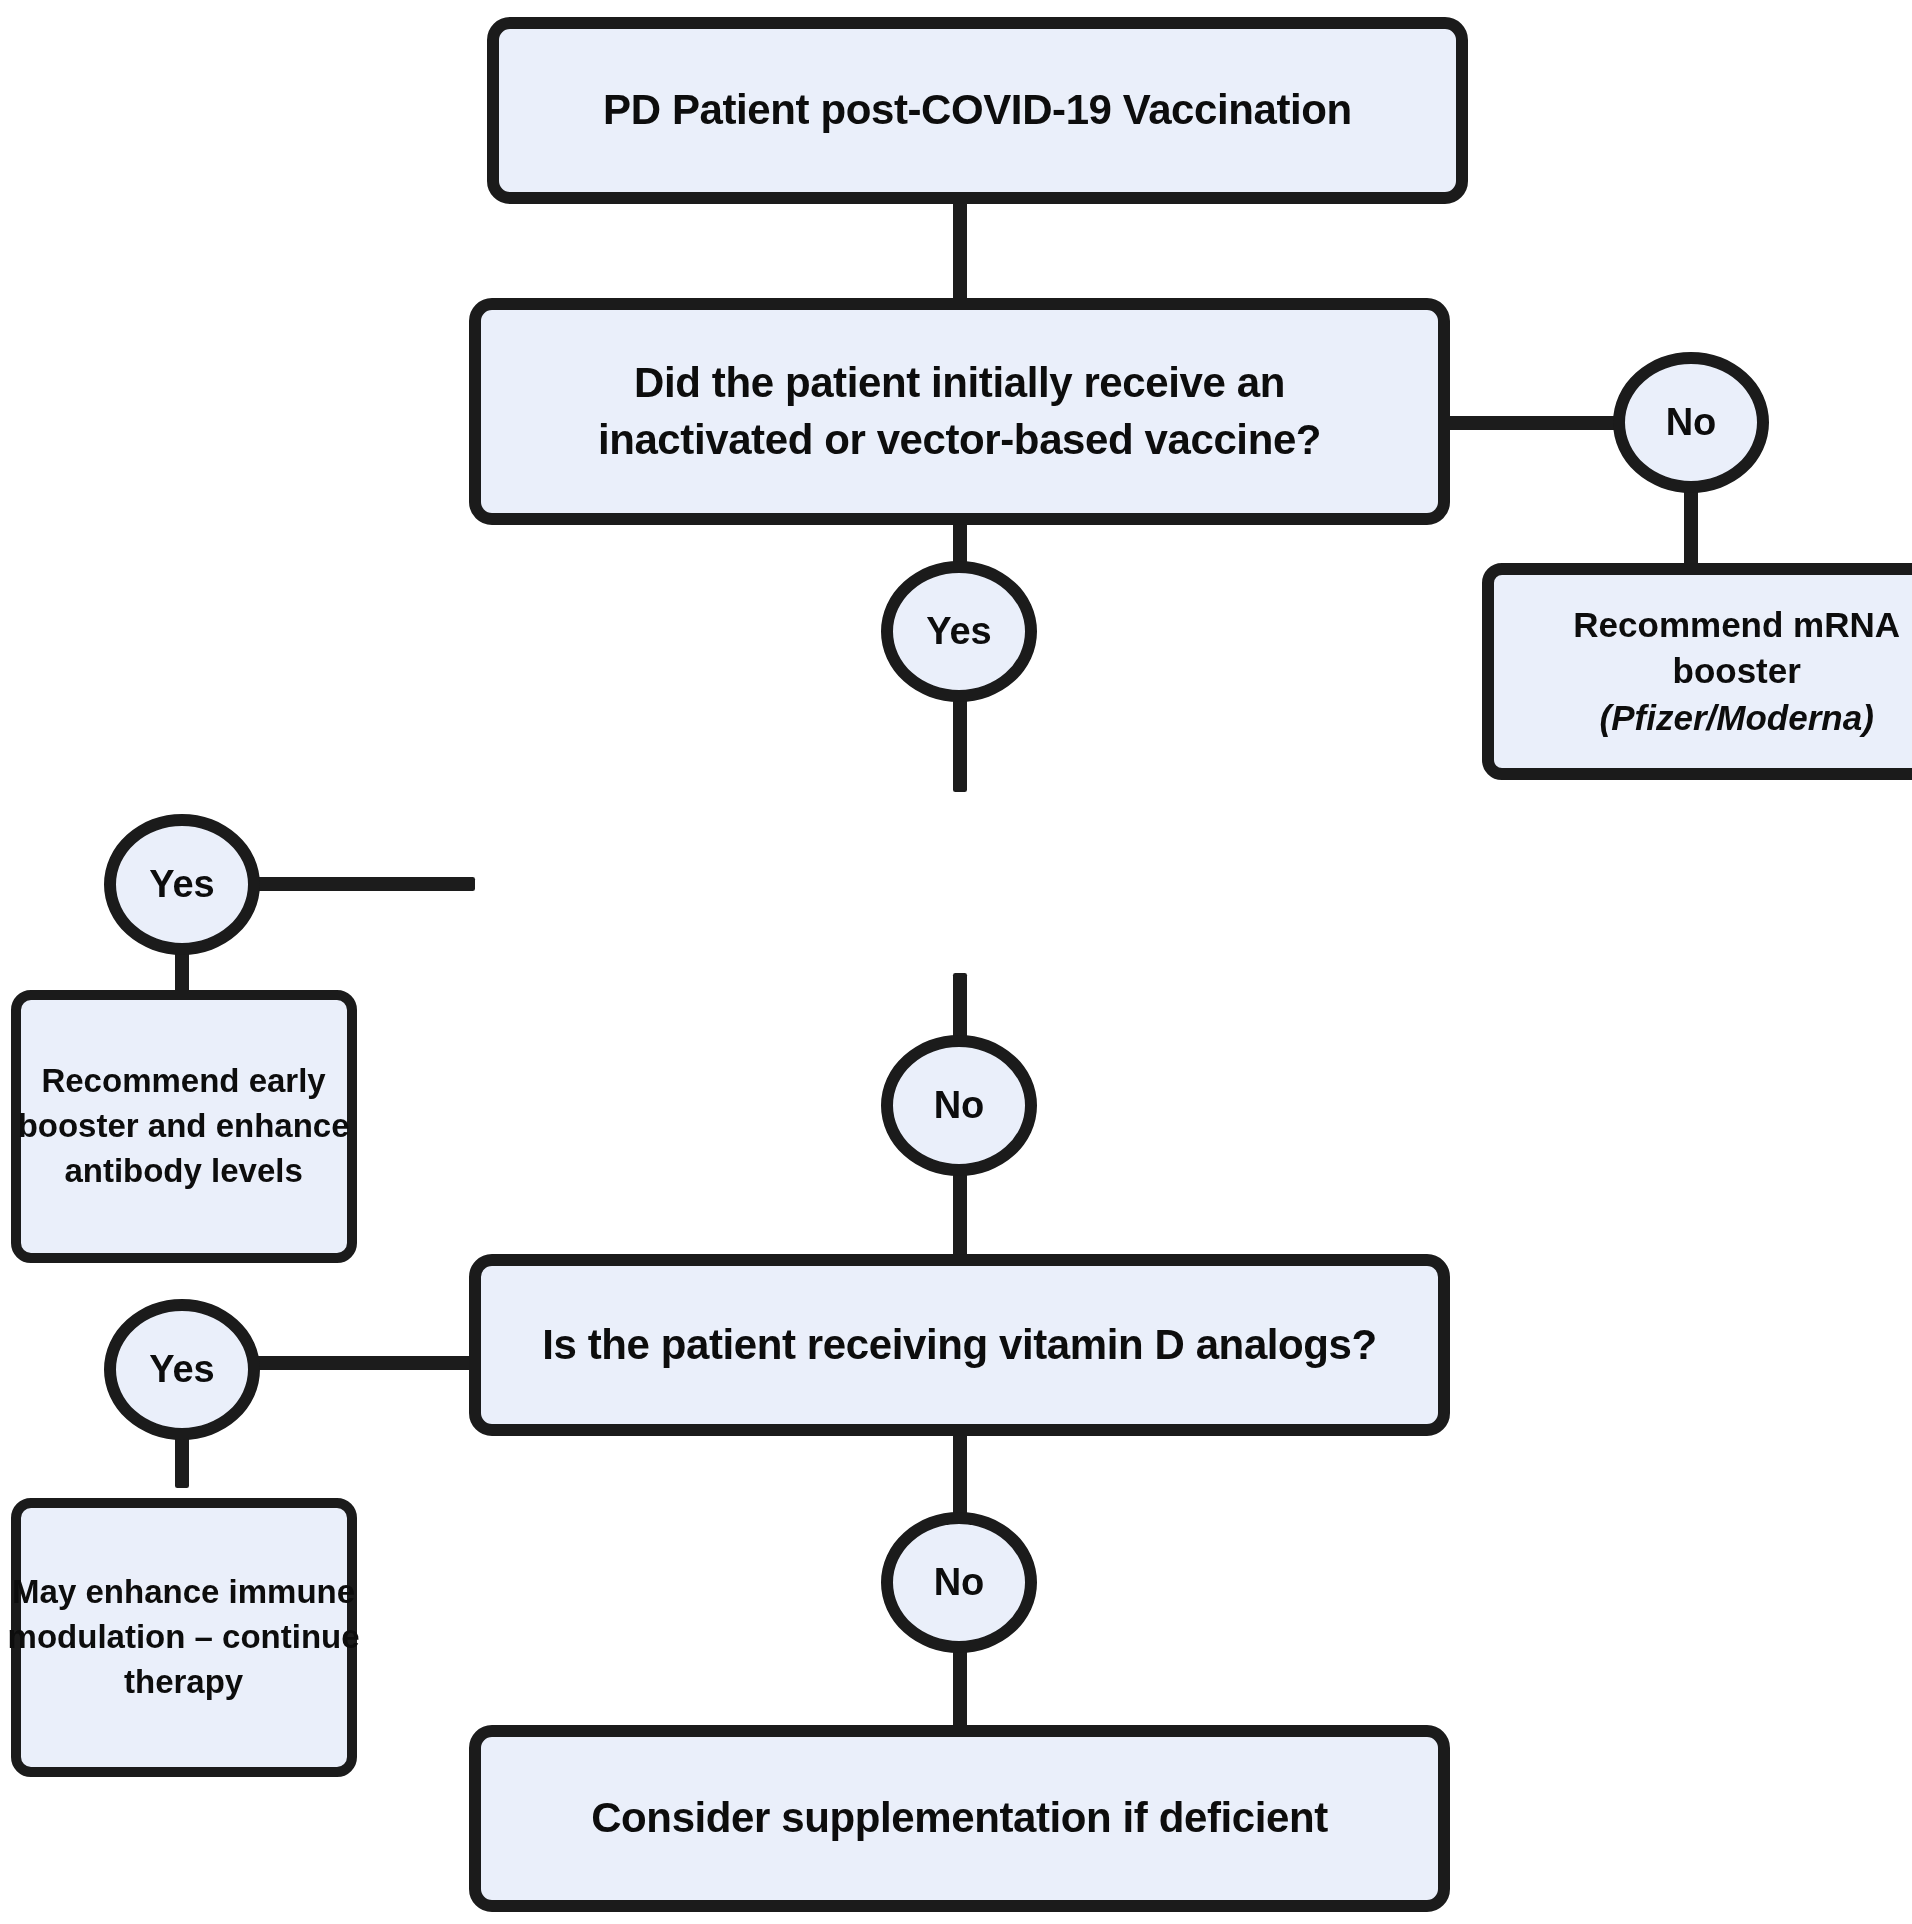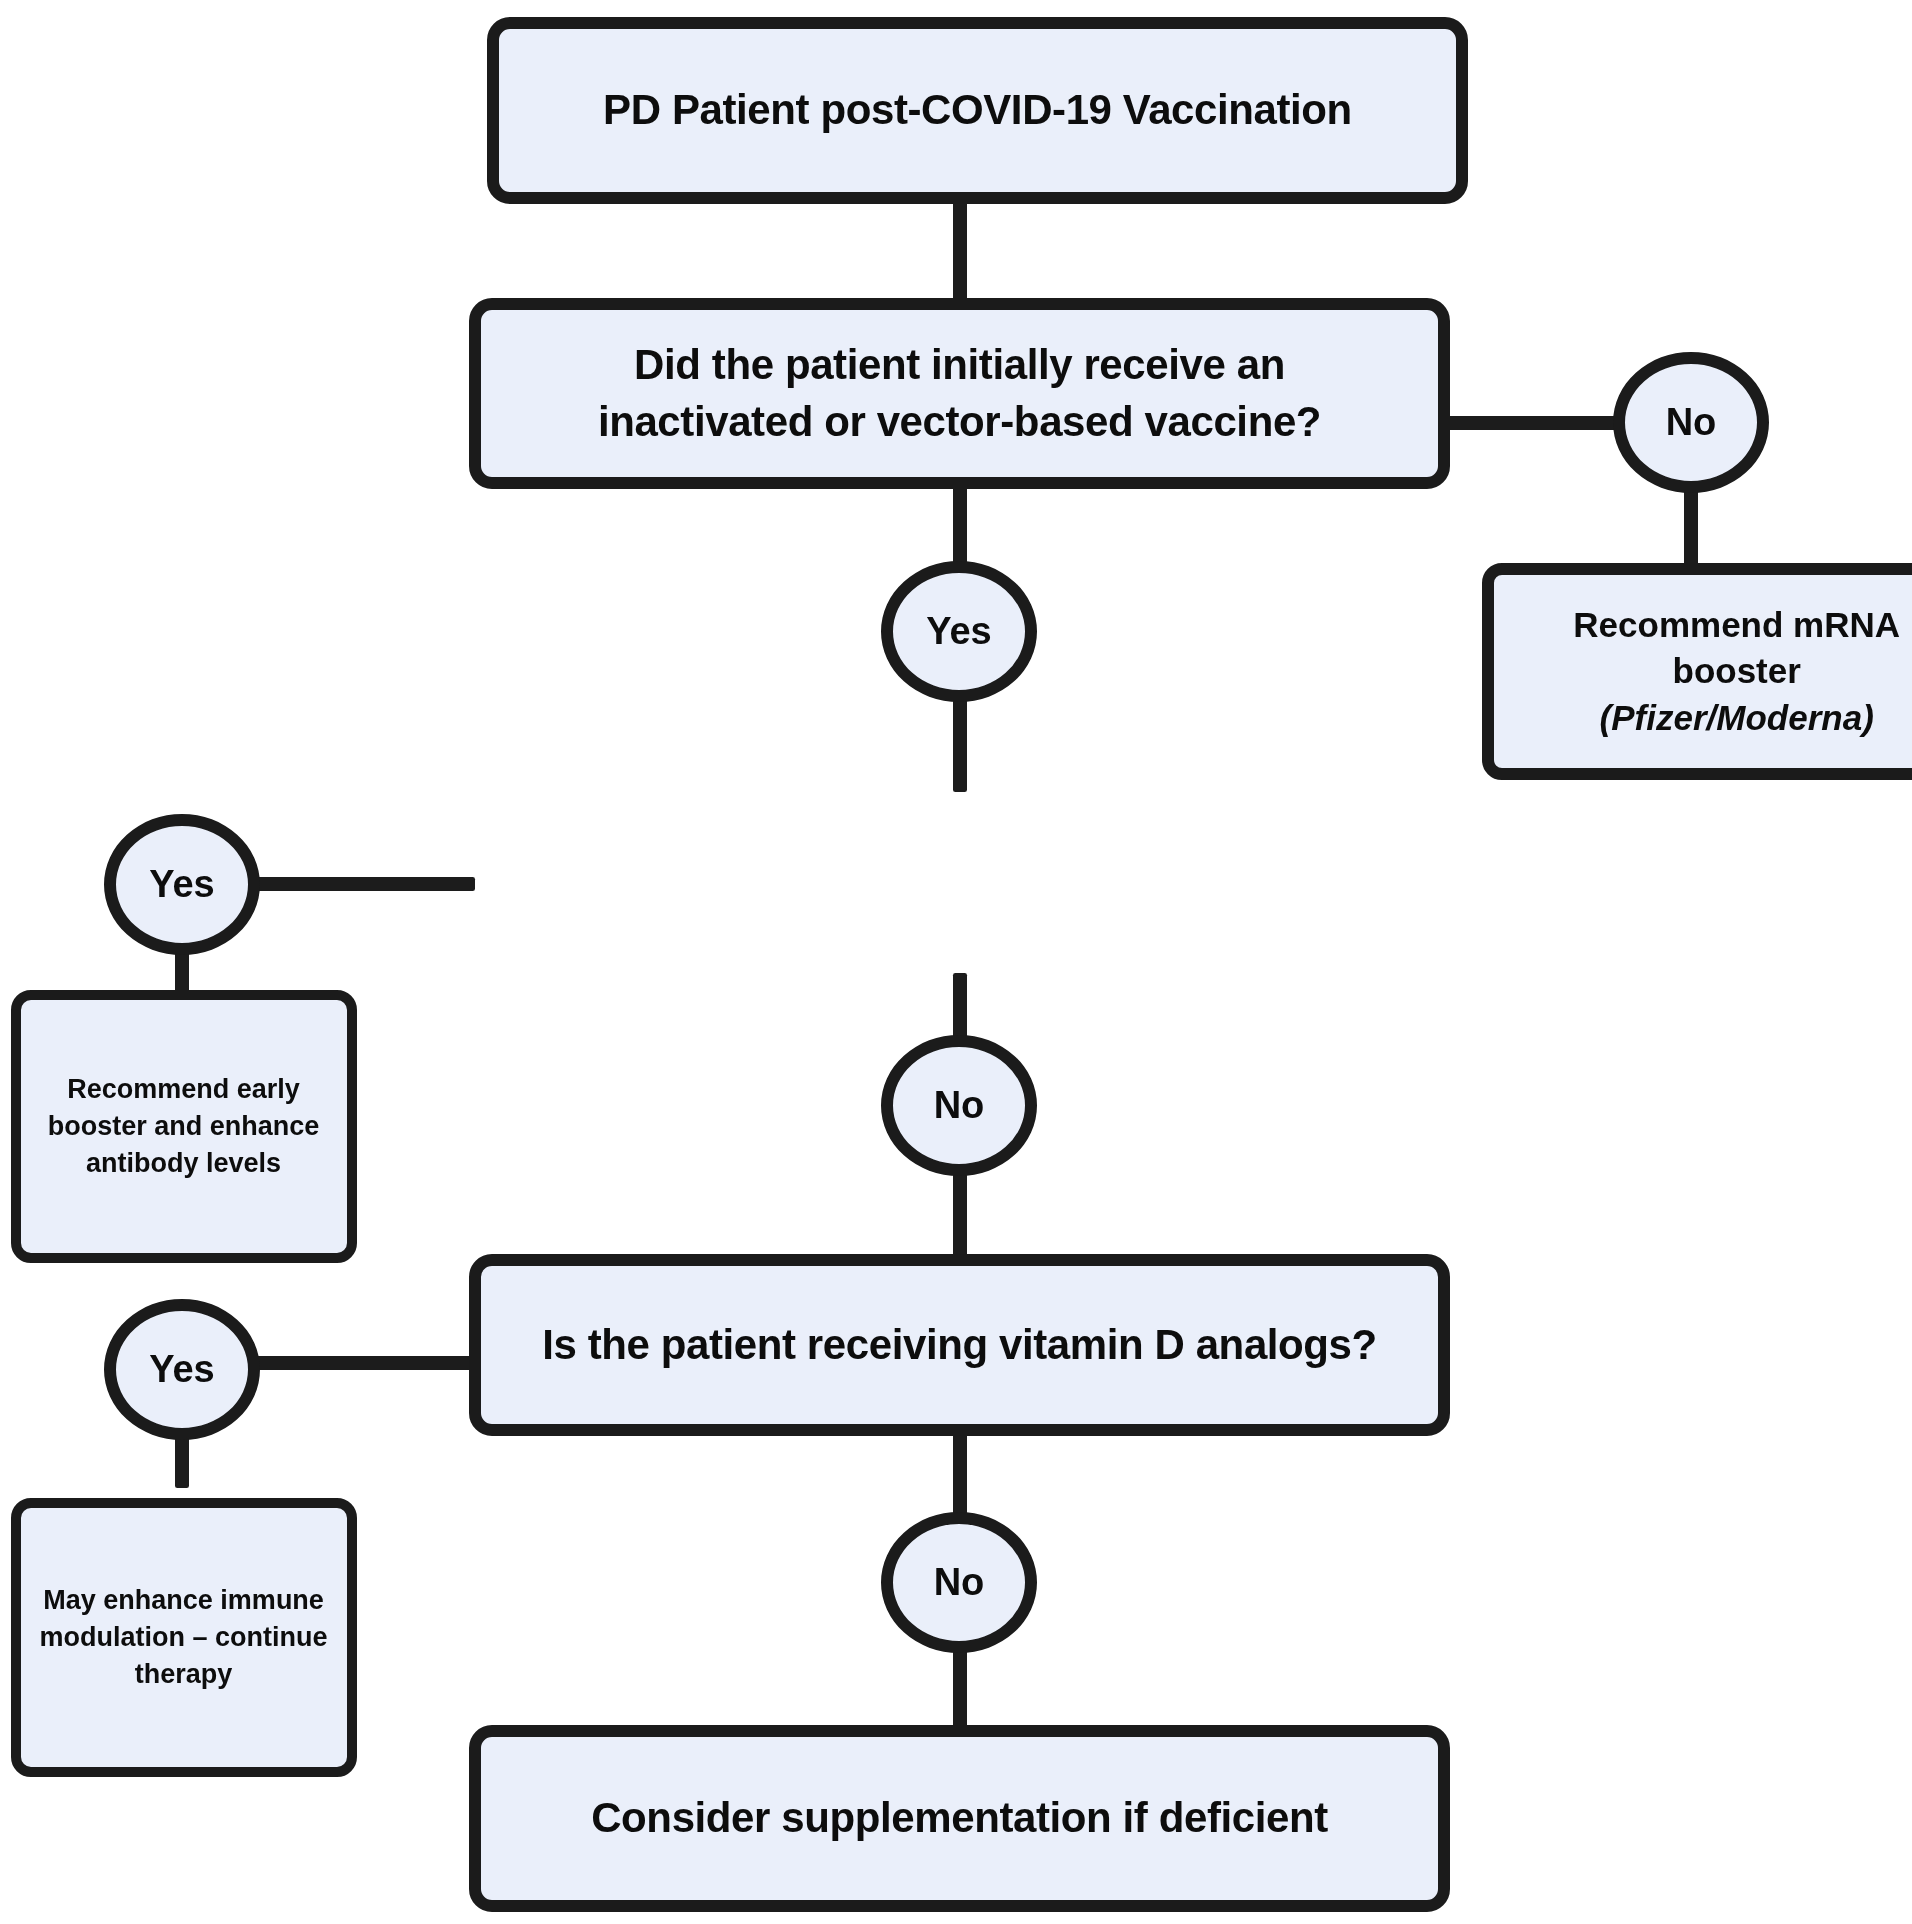--- a/index.html
+++ b/index.html
@@ -41,21 +41,21 @@
   .box { border-radius: 23px; }
   .box.main {
     font-size: 42px;
     line-height: 1.34;
     letter-spacing: -0.4px;
     padding: 0 9px;
   }
   .box.side {
     border-radius: 20px;
     border-width: 10.6px;
-    font-size: 27px;
+    font-size: 33px;
     line-height: 1.36;
     padding: 0 6px;
   }
   .box.outcome-right {
     border-radius: 20px;
     font-size: 35px;
     line-height: 1.32;
     padding: 0 7.6px;
   }
   .circle {
@@ -83,21 +83,21 @@
   <div class="conn v" style="left:953px; top:1170px; height:90px;"></div>
   <div class="conn h" style="left:253px; top:1356px; width:222px;"></div>
   <div class="conn v" style="left:175px; top:1435px; height:53px;"></div>
   <div class="conn v" style="left:953px; top:1430px; height:88px;"></div>
   <div class="conn v" style="left:953px; top:1647px; height:83px;"></div>
 
   <div class="node box main" style="left:469px; top:16.7px; width:981px; height:187px;margin-left:18px;">
     <span class="line">PD Patient post-COVID-19 Vaccination</span>
   </div>
 
-  <div class="node box main" style="left:469px; top:298px; width:981px; height:191px;">
+  <div class="node box main" style="left:469px; top:298px; width:981px; height:227px;">
     <div>
       <span class="line">Did the patient initially receive an</span>
       <span class="line">inactivated or vector-based vaccine?</span>
     </div>
   </div>
 
   <div class="node circle" style="left:1613px; top:352px;">
     <span>No</span>
   </div>
 

